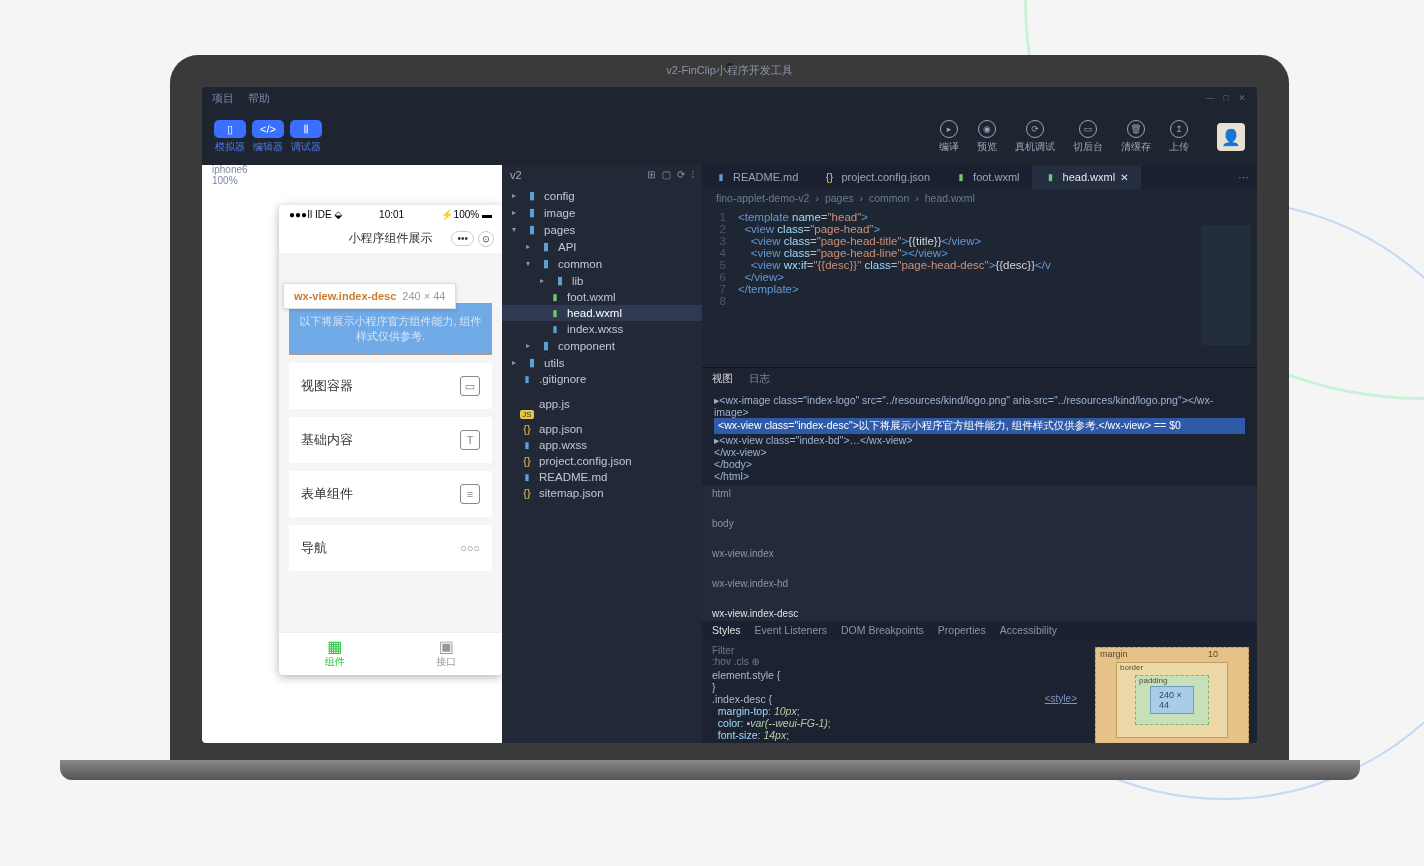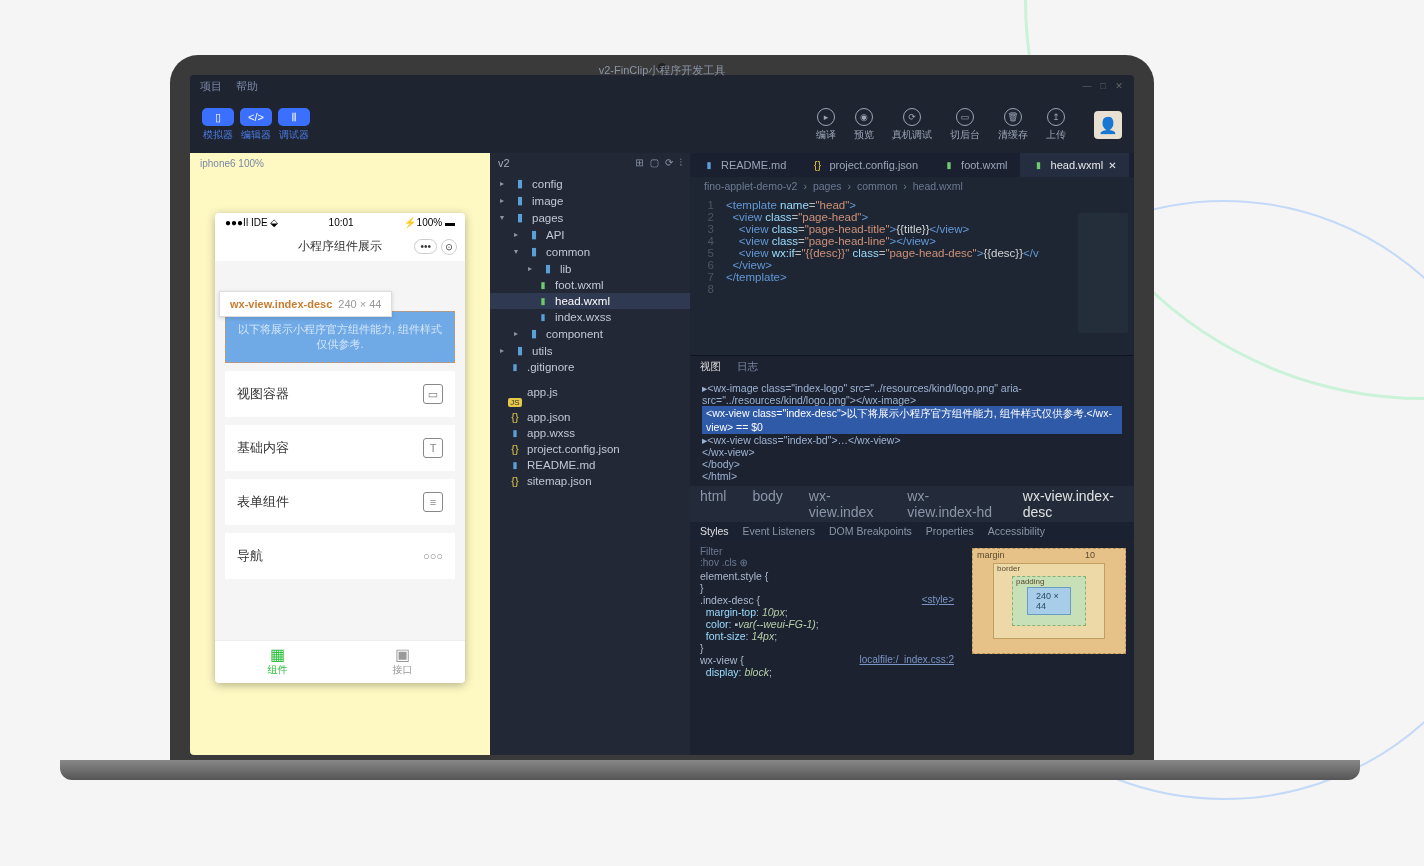--- a/index.html
+++ b/index.html
@@ -1,37 +1,37 @@
 <!DOCTYPE html>
 <html><head>
 <meta charset="utf-8">
 <style>
 * { margin: 0; padding: 0; box-sizing: border-box; font-family: -apple-system, "Segoe UI", sans-serif; }
 body { background: #f5f5f5; width: 1424px; height: 866px; position: relative; overflow: hidden; }
 .bg-curve-1 { position: absolute; width: 800px; height: 800px; border: 3px solid #c9f2d8; border-radius: 50%; right: -400px; top: -400px; }
 .bg-curve-2 { position: absolute; width: 600px; height: 600px; border: 2px solid #c4d9f7; border-radius: 50%; right: -100px; top: 200px; }
-.laptop-frame { position: absolute; left: 170px; top: 55px; width: 984px; height: 720px; background: #3a3a3a; border-radius: 28px 28px 0 0; padding: 20px; }
+.laptop-frame { position: absolute; left: 170px; top: 55px; width: 1119px; height: 720px; background: #3a3a3a; border-radius: 28px 28px 0 0; padding: 32px; }
 .laptop-base { position: absolute; left: 60px; top: 760px; width: 1300px; height: 20px; background: linear-gradient(#888,#555); border-radius: 0 0 12px 12px; }
 .laptop-camera { position: absolute; left: 50%; top: 8px; width: 8px; height: 8px; background: #222; border-radius: 50%; transform: translateX(-50%); }
 .screen { width: 100%; height: 100%; background: #1e2430; display: flex; flex-direction: column; font-size: 11px; color: #bbb; border-radius: 4px; overflow: hidden; }
 .menubar { height: 22px; display: flex; align-items: center; padding: 0 10px; gap: 14px; color: #7a88a6; font-size: 11px; }
 .menubar .right { margin-left: auto; display: flex; gap: 6px; }
 .winbtn { width: 10px; height: 10px; display: flex; align-items: center; justify-content: center; color: #666; font-size: 9px; }
 .toolbar { height: 56px; display: flex; align-items: center; padding: 0 12px; }
 .mode-btns { display: flex; gap: 6px; }
 .mode-btn { display: flex; flex-direction: column; align-items: center; gap: 2px; }
 .mode-pill { background: #3b6fff; width: 32px; height: 18px; border-radius: 5px; display: flex; align-items: center; justify-content: center; color: #fff; }
 .mode-label { font-size: 10px; color: #4d7de8; }
 .title-center { position: absolute; left: 50%; transform: translateX(-50%); top: 8px; color: #8a95a8; font-size: 11px; }
 .top-actions { margin-left: auto; display: flex; gap: 18px; align-items: center; }
 .top-act { display: flex; flex-direction: column; align-items: center; gap: 2px; color: #9aa5b8; font-size: 10px; }
 .top-act-icon { width: 18px; height: 18px; border: 1.5px solid #9aa5b8; border-radius: 50%; display: flex; align-items: center; justify-content: center; font-size: 9px; }
 .avatar { width: 28px; height: 28px; background: #e8e0d0; border-radius: 4px; margin-left: 10px; display: flex; align-items: center; justify-content: center; font-size: 16px; }
 .workspace { flex: 1; display: flex; overflow: hidden; }
-.sim-panel { width: 300px; background: #fef9c3; display: flex; flex-direction: column; }
+.sim-panel { width: 300px; background: #ffffff; display: flex; flex-direction: row; }
 .sim-status { height: 20px; padding: 0 10px; color: #7a88a6; font-size: 10px; display: flex; align-items: center; }
 .phone { margin: 40px auto 0; width: 250px; height: 470px; background: #fff; border-radius: 4px; color: #333; display: flex; flex-direction: column; box-shadow: 0 2px 10px rgba(0,0,0,.3); }
 .phone-status { display: flex; justify-content: space-between; padding: 4px 10px; font-size: 10px; color: #000; gap: 16px; }
 .phone-title-row { display: flex; align-items: center; justify-content: center; position: relative; padding: 6px 0; font-size: 12px; }
 .phone-dots { position: absolute; right: 8px; display: flex; gap: 4px; align-items: center; }
 .pill-dots { border: 1px solid #ccc; border-radius: 10px; padding: 1px 5px; font-size: 10px; }
 .pill-close { width: 16px; height: 16px; border: 1px solid #ccc; border-radius: 50%; display: flex; align-items: center; justify-content: center; font-size: 9px; }
 .phone-body { flex: 1; background: #f5f5f5; padding: 10px; display: flex; flex-direction: column; gap: 8px; position: relative; }
 .inspect-tip { background: #fff; border: 1px solid #ddd; padding: 6px 10px; font-size: 11px; color: #555; box-shadow: 0 1px 4px rgba(0,0,0,.15); position: absolute; top: 30px; left: 4px; z-index: 2; }
 .inspect-tip b { color: #c97b2e; font-weight: 600; }
@@ -71,21 +71,21 @@
 .tag { color: #6398d6; }
 .attr { color: #9cdcfe; }
 .str { color: #ce9178; }
 .brace { color: #d4d4d4; }
 .minimap { position: absolute; right: 6px; top: 60px; width: 50px; height: 120px; background: rgba(100,110,130,.1); border-radius: 2px; }
 .dev-panel { flex: 1; display: flex; flex-direction: column; background: #1c2230; border-top: 1px solid #0e1420; overflow: hidden; }
 .dev-tabs { display: flex; padding: 4px 10px; gap: 16px; font-size: 10.5px; color: #7a88a6; }
 .dev-tabs span.active { color: #d8d8d8; }
 .dom-view { padding: 4px 12px; font-family: Consolas, monospace; font-size: 10.5px; color: #9db3d4; overflow: hidden; }
 .dom-view .sel-line { background: #2f5aa8; color: #fff; padding: 1px 4px; }
-.dom-crumb { padding: 2px 10px; font-size: 14px; color: #8a95a8; background: #232b3a; display: flex; gap: 26px; }
+.dom-crumb { padding: 2px 10px; font-size: 10px; color: #8a95a8; background: #232b3a; display: flex; gap: 19px; flex-direction: column; }
 .dom-crumb .cur { color: #e0e0e0; }
 .styles-bar { display: flex; padding: 3px 10px; gap: 14px; font-size: 10.5px; color: #8a95a8; background: #1a2130; }
 .styles-bar .act { color: #e0e0e0; }
 .styles-body { flex: 1; display: flex; overflow: hidden; }
 .css-rules { flex: 1; padding: 4px 10px; font-family: Consolas, monospace; font-size: 10.5px; color: #aab8cc; position: relative; }
 .filter-row { display: flex; justify-content: space-between; color: #6b7a93; padding: 2px 0; font-size: 10px; flex-direction: column; }
 .prop { color: #9cdcfe; text-align: center; }
 .val { color: #b5cea8; font-style: italic; }
 .src-link { color: #7a95c4; text-decoration: underline; float: right; font-size: 10px; }
 .box-model { width: 170px; padding: 8px; display: flex; align-items: flex-start; justify-content: center; }

